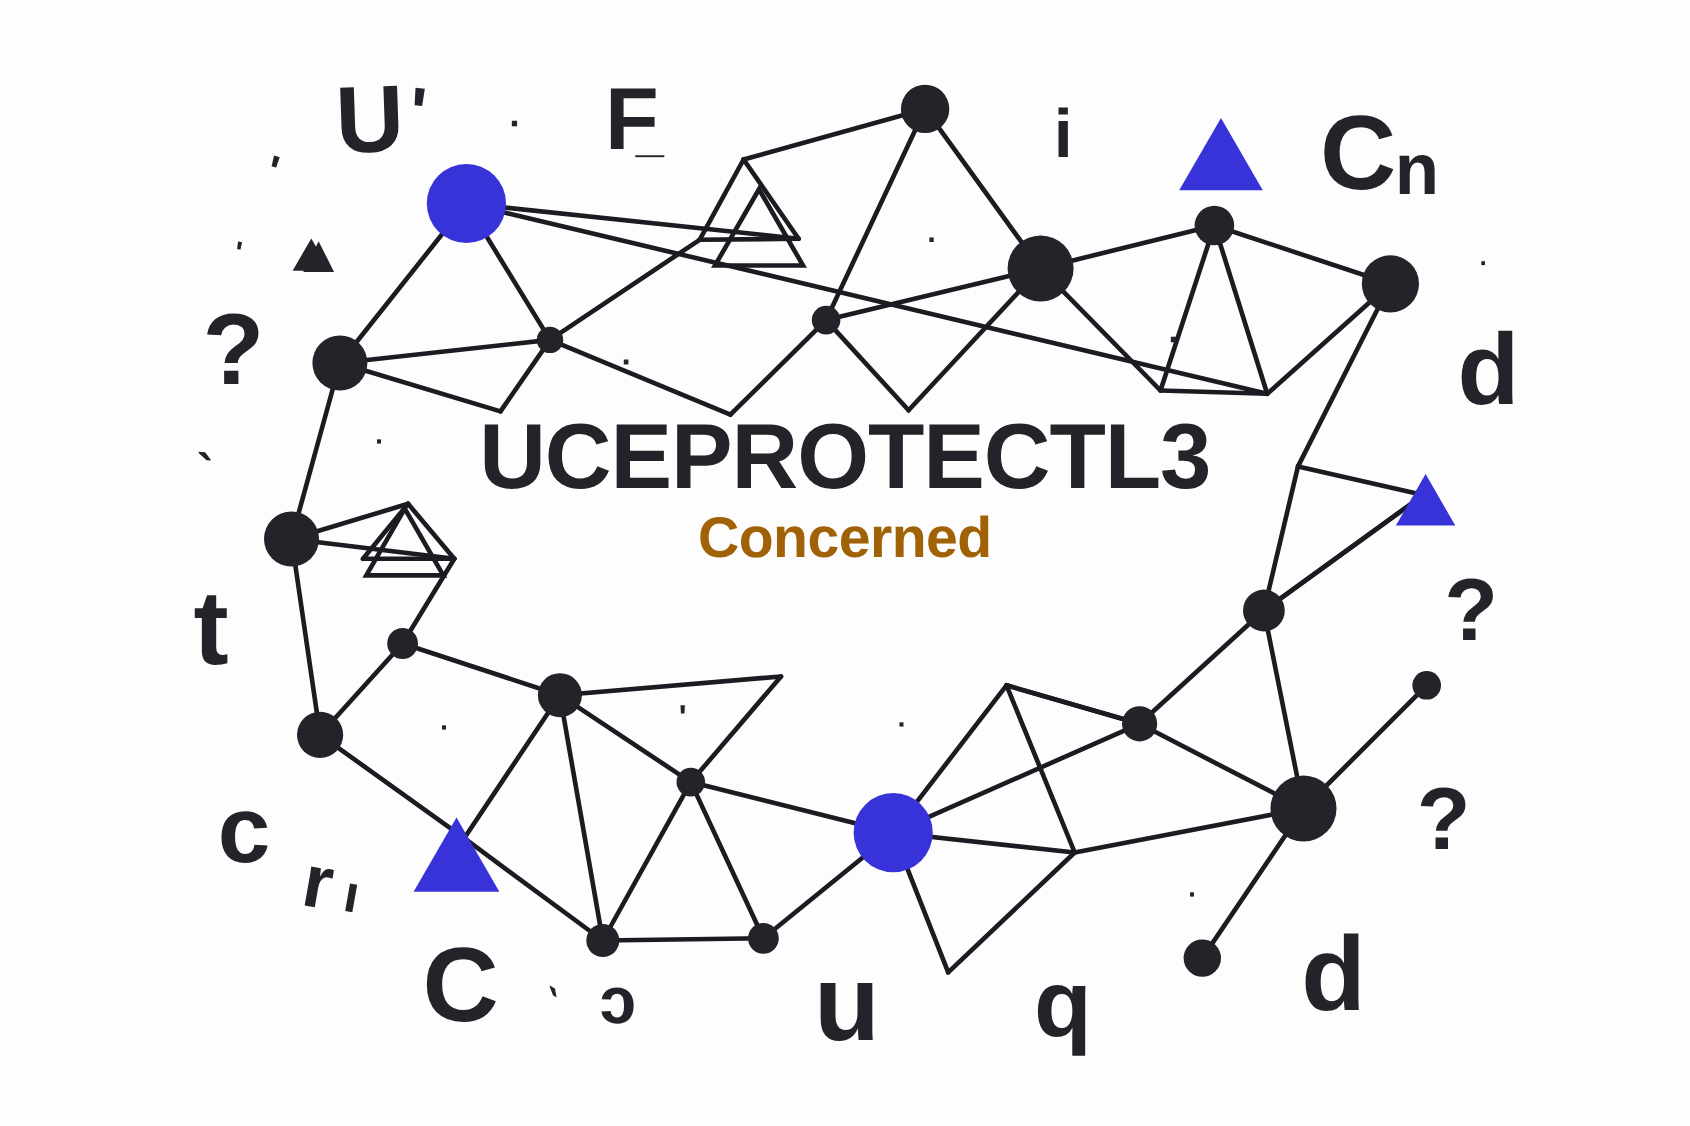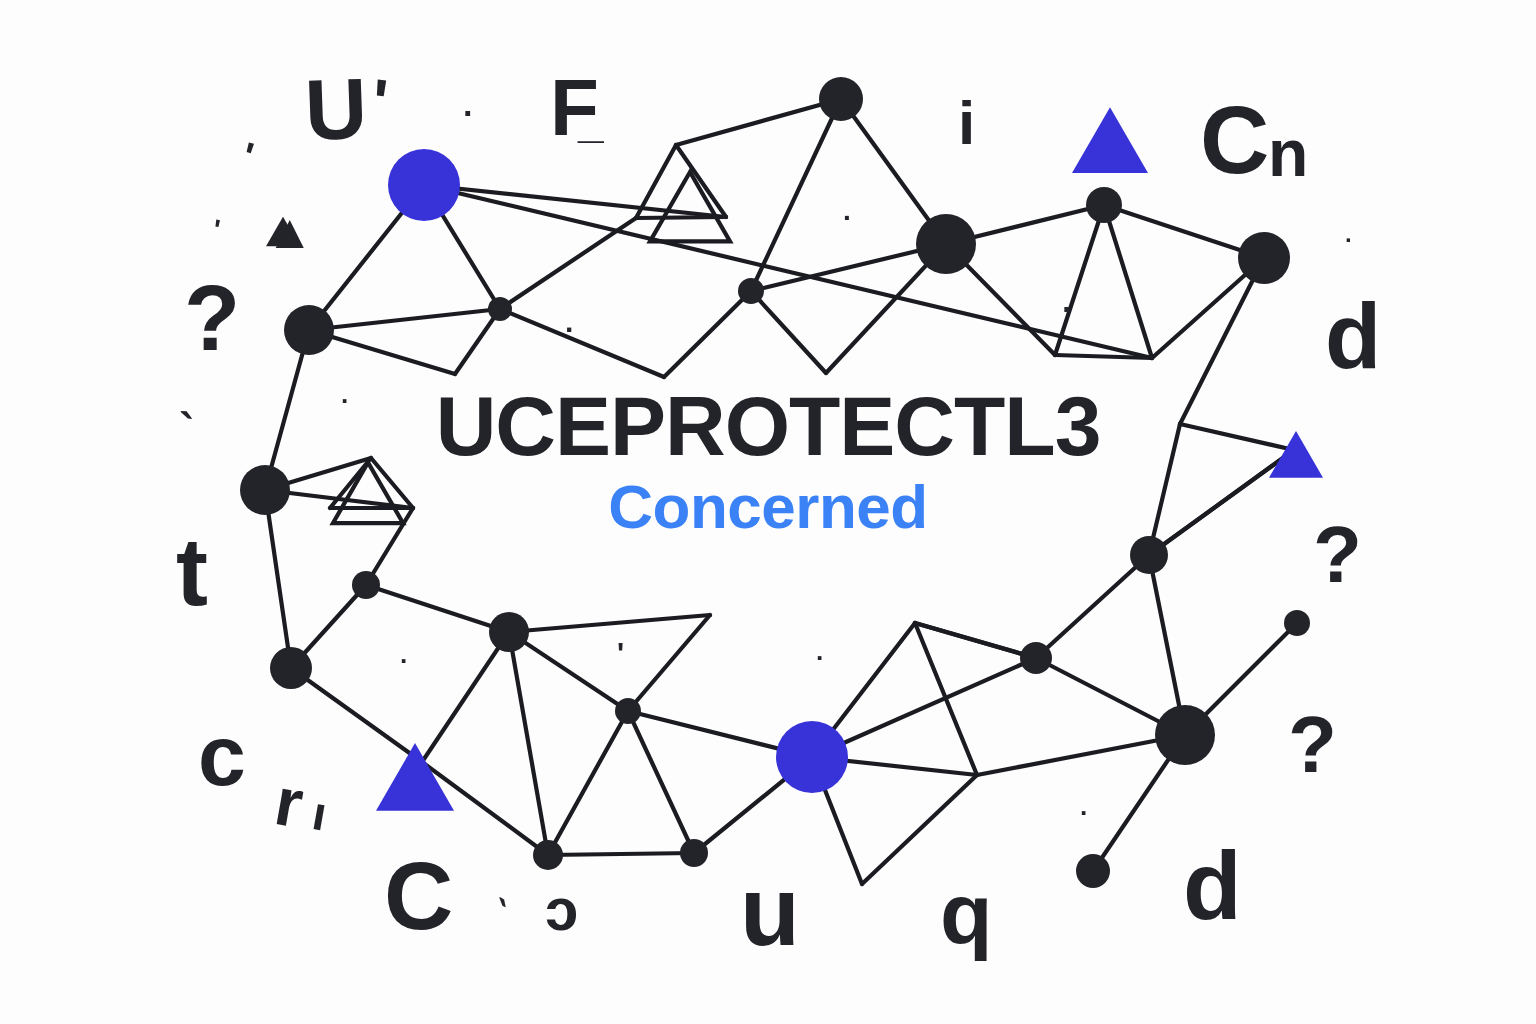--- a/index.html
+++ b/index.html
@@ -34,40 +34,40 @@
     color: #23232a;
     font-family: "Liberation Sans", sans-serif;
     font-weight: 700;
     line-height: 1;
     white-space: pre;
     transform-origin: center center;
   }
   #title-block {
     position: absolute;
     left: 0;
-    top: 384px;
+    top: 373px;
     width: 1536px;
     text-align: center;
     pointer-events: none;
   }
   #main-title {
     font-family: "Liberation Sans", sans-serif;
     font-weight: 700;
     font-size: 84px;
     letter-spacing: -1px;
     color: #23232a;
     line-height: 1.0;
     display: block;
   }
   #sub-title {
     font-family: "Liberation Sans", sans-serif;
     font-weight: 700;
-    font-size: 62px;
+    font-size: 52px;
     letter-spacing: -0.5px;
-    color: #3b82f6;
+    color: #a16207;
     line-height: 1.25;
     display: block;
   }
 </style>
 </head>
 <body>
 
 <div id="stage">
 
   <svg id="graph-layer" viewBox="0 0 1536 1024" xmlns="http://www.w3.org/2000/svg">

